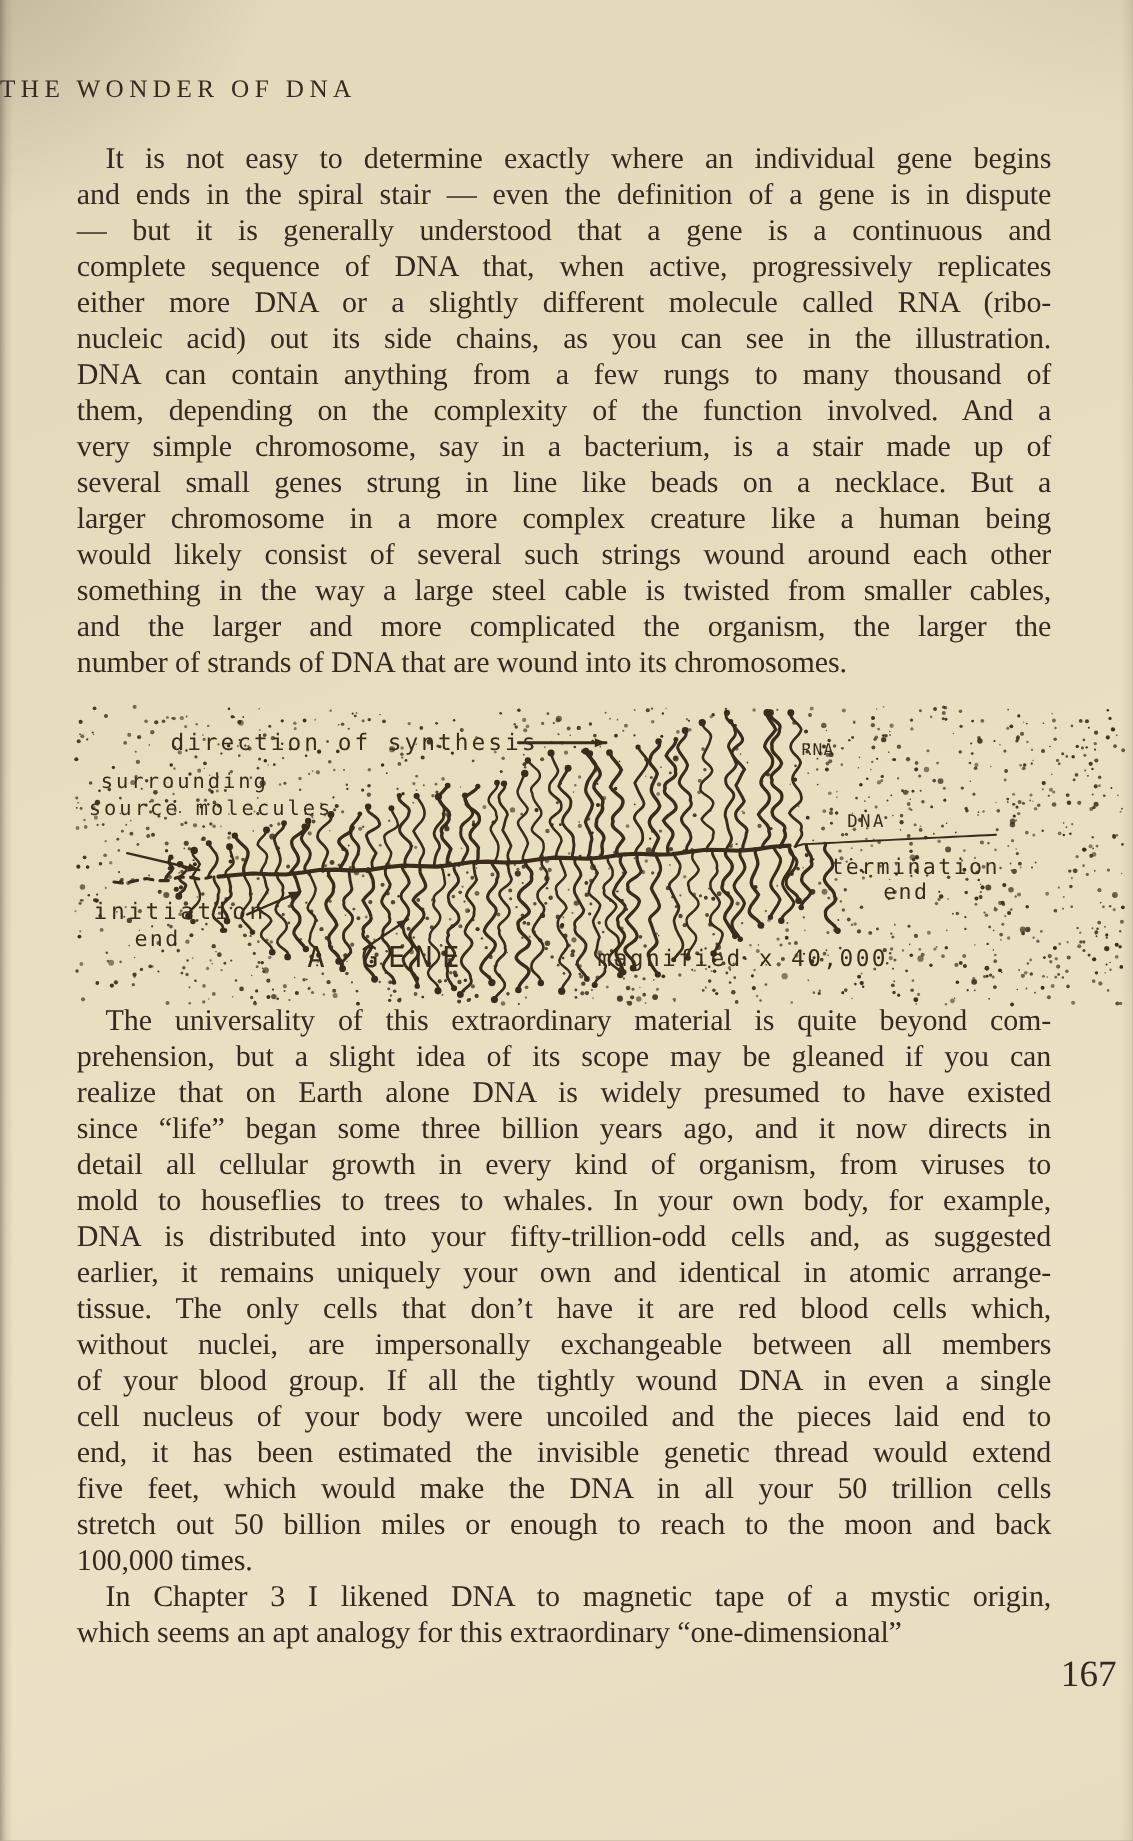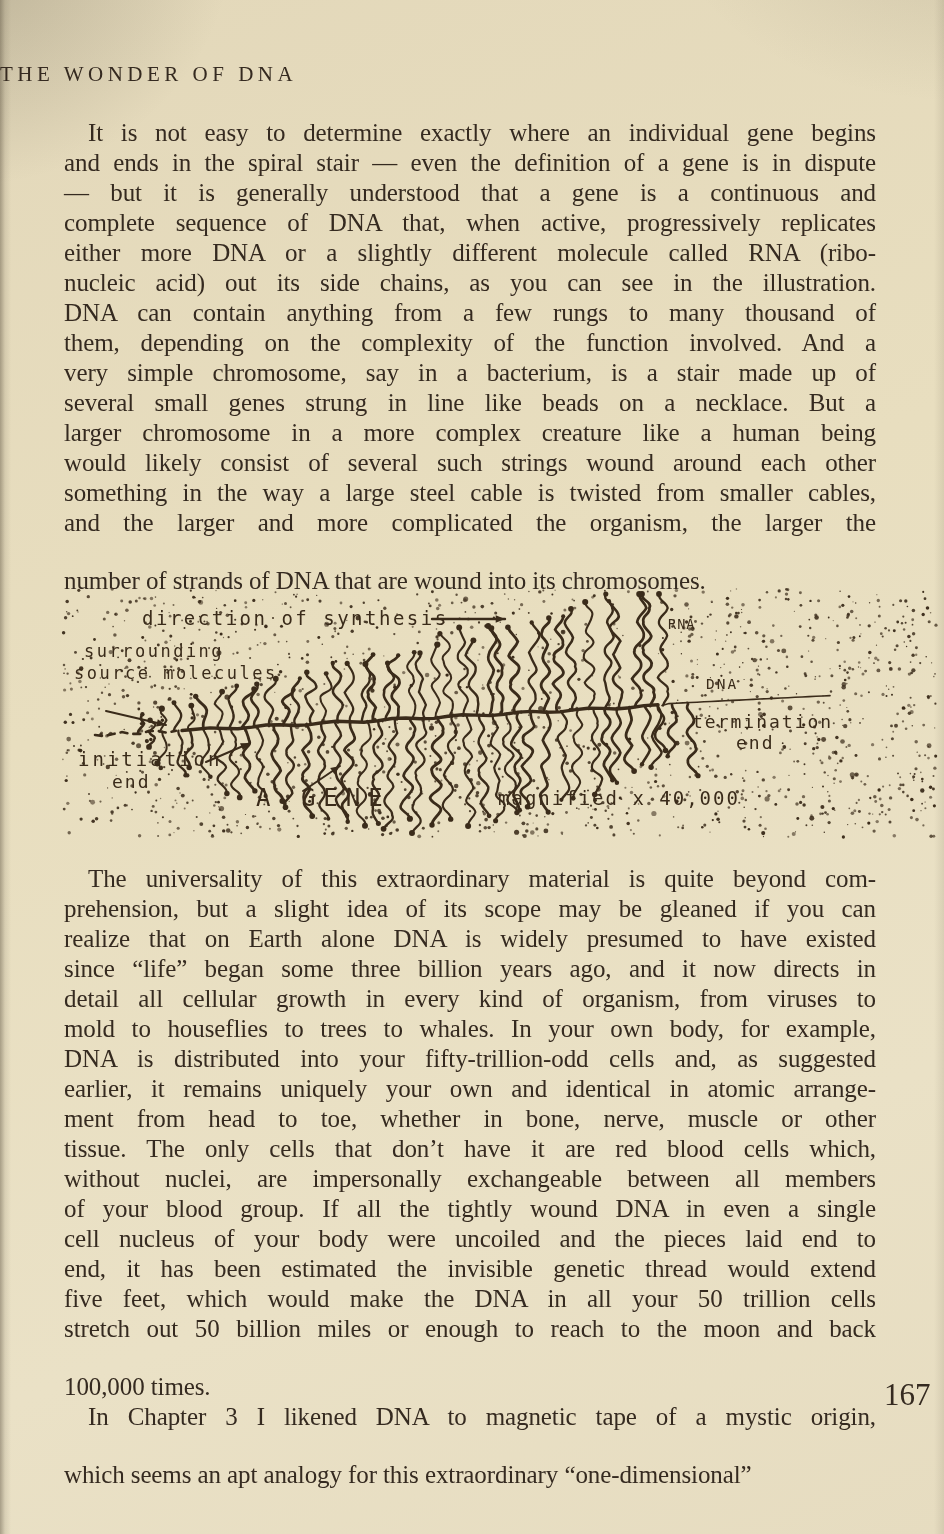--- a/index.html
+++ b/index.html
@@ -21,21 +21,21 @@
   }
   .text-column{
     position:absolute;left:64px;top:118px;width:812px;
     font-size:25px;line-height:30px;letter-spacing:-0.1px;
   }
   .para{margin:0;}
   .line{
     height:30px;white-space:nowrap;
     text-align:justify;text-align-last:justify;
   }
-  .line.end{text-align-last:left;margin-top:28px;}
+  .line.end{text-align-last:left;}
   .line.first{text-indent:24px;}
   .figure-spacer{height:268px;}
   .figure{position:absolute;left:0;top:585px;width:761px;height:258px;}
   .figure svg{display:block;}
   .fl{
     font-family:"DejaVu Sans Mono", monospace;
     fill:var(--figink,#3a2b1a);
   }
   .page-number{
     position:absolute;left:884px;top:1377px;
@@ -70,21 +70,20 @@
       <div class="figure-spacer"></div>
       <div class="para">
         <div class="line first">The universality of this extraordinary material is quite beyond com-</div>
         <div class="line">prehension, but a slight idea of its scope may be gleaned if you can</div>
         <div class="line">realize that on Earth alone DNA is widely presumed to have existed</div>
         <div class="line">since “life” began some three billion years ago, and it now directs in</div>
         <div class="line">detail all cellular growth in every kind of organism, from viruses to</div>
         <div class="line">mold to houseflies to trees to whales. In your own body, for example,</div>
         <div class="line">DNA is distributed into your fifty-trillion-odd cells and, as suggested</div>
         <div class="line">earlier, it remains uniquely your own and identical in atomic arrange-</div>
-        <div class="line">ment from head to toe, whether in bone, nerve, muscle or other</div>
         <div class="line">tissue. The only cells that don’t have it are red blood cells which,</div>
         <div class="line">without nuclei, are impersonally exchangeable between all members</div>
         <div class="line">of your blood group. If all the tightly wound DNA in even a single</div>
         <div class="line">cell nucleus of your body were uncoiled and the pieces laid end to</div>
         <div class="line">end, it has been estimated the invisible genetic thread would extend</div>
         <div class="line">five feet, which would make the DNA in all your 50 trillion cells</div>
         <div class="line">stretch out 50 billion miles or enough to reach to the moon and back</div>
         <div class="line end">100,000 times.</div>
       </div>
       <div class="para">

